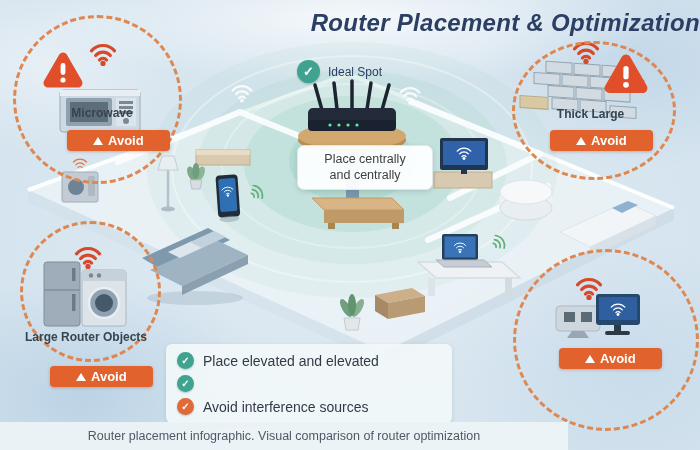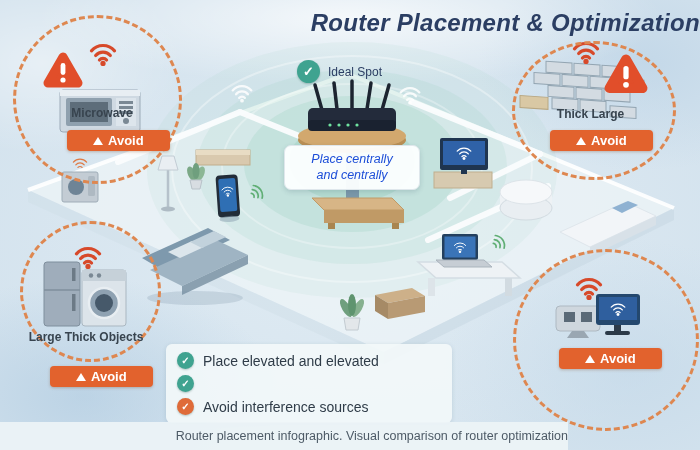--- a/index.html
+++ b/index.html
@@ -47,37 +47,37 @@
   
   .ideal{left:297px;top:60px;display:flex;align-items:center;gap:8px;}
   .check-dot{
     width:23px;height:23px;border-radius:50%;background:#3fa390;color:#fff;
     display:flex;align-items:center;justify-content:center;
     font-size:13px;font-weight:bold;flex:0 0 auto;box-shadow:0 1px 2px rgba(40,90,80,.3);
   }
   .ideal-text{font-size:12px;font-weight:normal;color:#2b3e63;}
   
   .note{
-    left:284px;top:145px;width:126px;background:rgba(253,255,255,.95);
+    left:297px;top:145px;width:126px;background:rgba(253,255,255,.95);
     border:1px solid #dfe7ec;border-radius:7px;padding:5px 4px;text-align:center;
-    font-size:12.5px;color:#1d4ed8;line-height:1.3;box-shadow:0 2px 5px rgba(60,90,110,.2);font-style:italic;
+    font-size:12.5px;color:#404040;line-height:1.3;box-shadow:0 2px 5px rgba(60,90,110,.2);
   }
   
   .checklist{
     left:166px;top:344px;width:264px;background:rgba(243,248,250,.9);
     border-radius:6px;padding:8px 11px;display:flex;flex-direction:column;gap:6px;
     box-shadow:0 1px 4px rgba(80,110,130,.18);
   }
   .check-row{display:flex;align-items:center;gap:9px;font-size:14px;color:#2f3c48;}
   .check-row .check-dot{width:17px;height:17px;font-size:10px;}
   .check-dot.warn{background:#df6b39;}
   
   .caption-bar{
     left:0;bottom:0;width:568px;height:28px;background:rgba(236,243,247,.94);
-    display:flex;align-items:center;justify-content:flex-end;
+    display:flex;align-items:center;justify-content:center;
     font-size:12.5px;color:#4d5a66;
   }
 </style>
 </head>
 <body>
 
 <div id="stage">
 
   <svg class="illustration" width="700" height="450" viewBox="0 0 700 450">
     <defs>
@@ -342,21 +342,21 @@
     <span class="ideal-text">Ideal Spot</span>
   </div>
 
   <div class="abs note">
     <span>Place centrally</span><br>
     <span>and centrally</span>
   </div>
 
   <div class="c-label label-microwave">Microwave</div>
   <div class="c-label label-thick-walls">Thick Large</div>
-  <div class="c-label label-large-metal">Large Thick Objects</div>
+  <div class="c-label label-large-metal">Large Router Objects</div>
 
   <div class="pill pill-tl">
     <span class="pill-tri"></span>
     <span>Avoid</span>
   </div>
   <div class="pill pill-tr">
     <span class="pill-tri"></span>
     <span>Avoid</span>
   </div>
   <div class="pill pill-bl">

